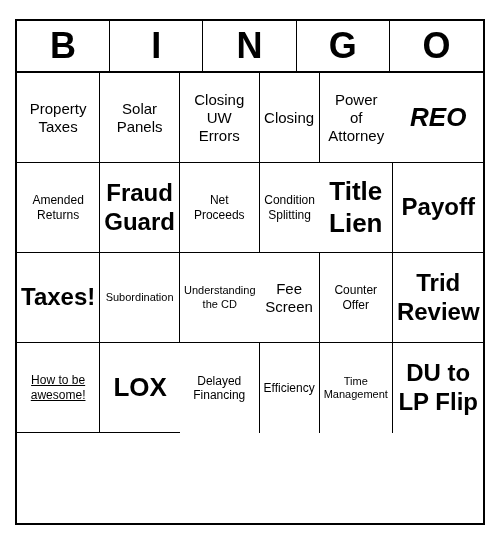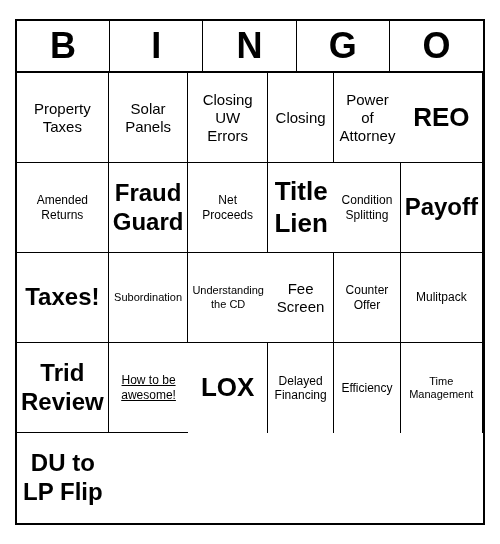--- a/index.html
+++ b/index.html
@@ -121,43 +121,43 @@
       </div>
       <div class="bingo-cell">
         <span class="cell-text size-md" style="white-space: pre-line;">Closing</span>
       </div>
       <div class="bingo-cell">
         <span class="cell-text size-md" style="white-space: pre-line;">Power
 of
 Attorney</span>
       </div>
       <div class="bingo-cell">
-        <span class="cell-text size-xl" style="white-space: pre-line;">REO</span>
+        <span class="cell-text size-xl" style="white-space: pre-line; font-style: italic;">REO</span>
       </div>
       <div class="bingo-cell">
         <span class="cell-text size-sm" style="white-space: pre-line;">Amended
 Returns</span>
       </div>
       <div class="bingo-cell">
         <span class="cell-text size-lg" style="white-space: pre-line;">Fraud
 Guard</span>
       </div>
       <div class="bingo-cell">
         <span class="cell-text size-sm" style="white-space: pre-line;">Net
 Proceeds</span>
       </div>
       <div class="bingo-cell">
+        <span class="cell-text size-sm" style="white-space: pre-line;">Condition
+Splitting</span>
+      </div>
+      <div class="bingo-cell">
         <span class="cell-text size-xl" style="white-space: pre-line;">Title
 Lien</span>
       </div>
       <div class="bingo-cell">
-        <span class="cell-text size-sm" style="white-space: pre-line;">Condition
-Splitting</span>
-      </div>
-      <div class="bingo-cell">
         <span class="cell-text size-lg" style="white-space: pre-line;">Payoff</span>
       </div>
       <div class="bingo-cell">
         <span class="cell-text size-lg" style="white-space: pre-line;">Taxes!</span>
       </div>
       <div class="bingo-cell">
         <span class="cell-text size-xs" style="white-space: pre-line;">Subordination</span>
       </div>
       <div class="bingo-cell">
         <span class="cell-text size-xs" style="white-space: pre-line;">Understanding
@@ -165,23 +165,20 @@
       </div>
       <div class="bingo-cell">
         <span class="cell-text size-md" style="white-space: pre-line;">Fee
 Screen</span>
       </div>
       <div class="bingo-cell">
         <span class="cell-text size-sm" style="white-space: pre-line;">Counter
 Offer</span>
       </div>
       <div class="bingo-cell">
-        <span class="cell-text size-sm" style="white-space: pre-line;">Mulitpack</span>
-      </div>
-      <div class="bingo-cell">
         <span class="cell-text size-lg" style="white-space: pre-line;">Trid
 Review</span>
       </div>
       <div class="bingo-cell">
         <span class="cell-text size-sm" style="white-space: pre-line; text-decoration: underline;">How to be
 awesome!</span>
       </div>
       <div class="bingo-cell">
         <span class="cell-text size-xl" style="white-space: pre-line;">LOX</span>
       </div>

